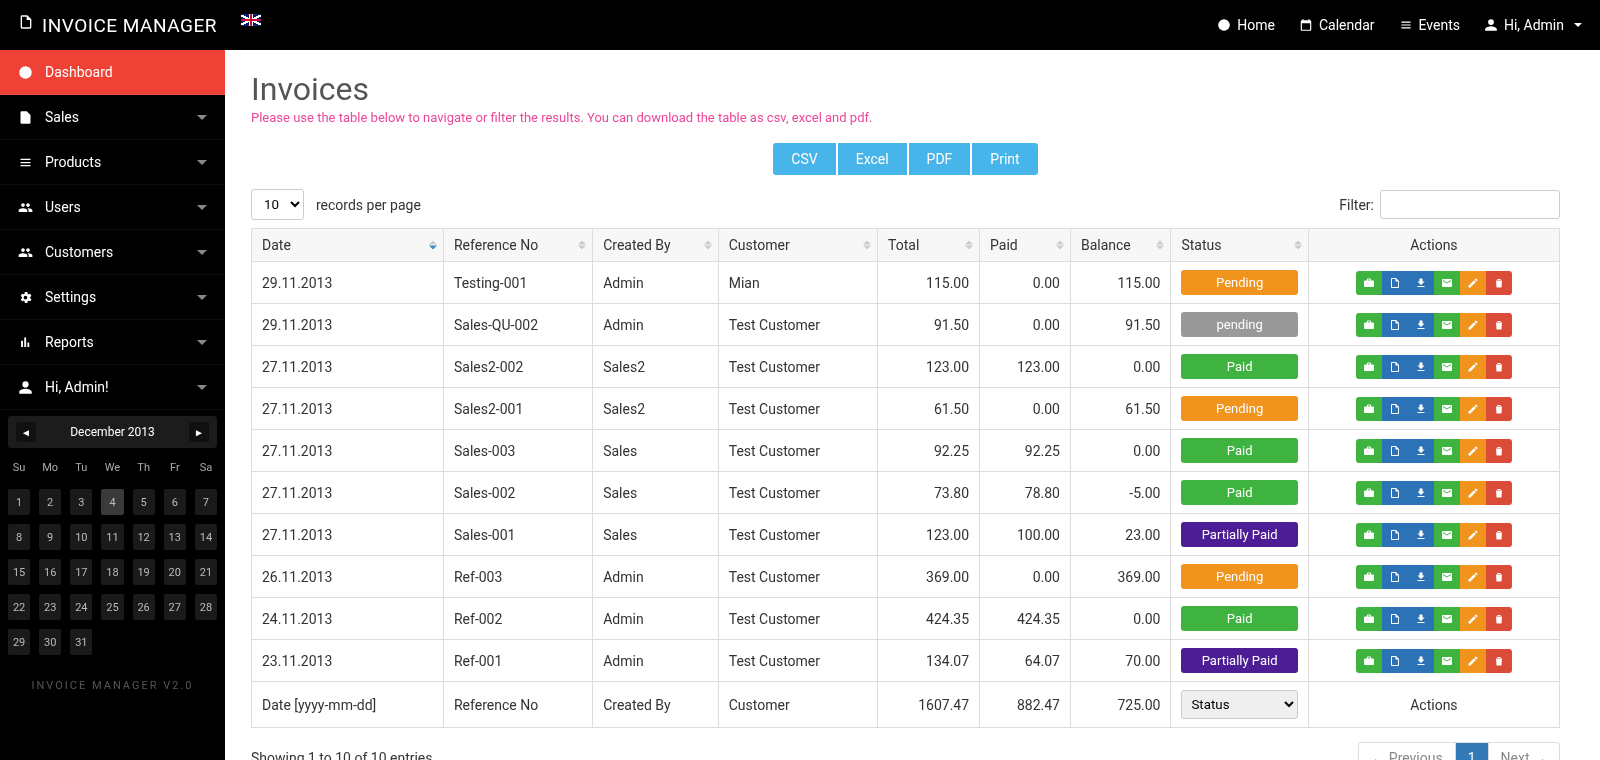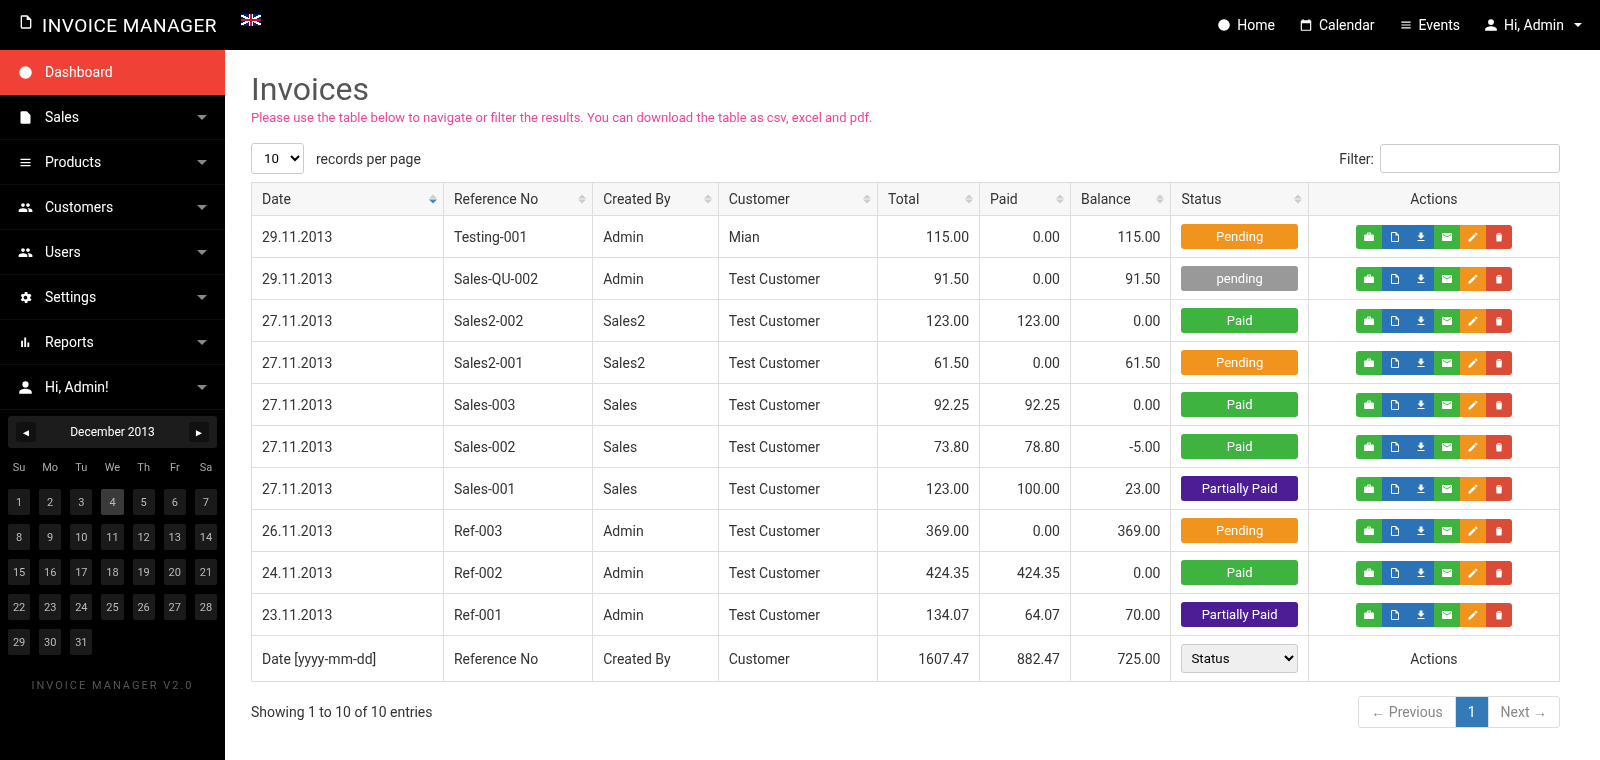--- a/index.html
+++ b/index.html
@@ -142,30 +142,30 @@
             </svg>
             <span>Products</span>
           </span>
           <span class="nav-caret"></span>
         </div>
         <div class="nav-item">
           <span class="left">
             <svg viewBox="0 0 24 24" fill="#fff">
               <path d="M16 11c1.7 0 3-1.3 3-3s-1.3-3-3-3-3 1.3-3 3 1.3 3 3 3zm-8 0c1.7 0 3-1.3 3-3S9.7 5 8 5 5 6.3 5 8s1.3 3 3 3zm0 2c-2.3 0-7 1.2-7 3.5V19h14v-2.5c0-2.3-4.7-3.5-7-3.5zm8 0c-.3 0-.6 0-1 .1 1.2.9 2 2 2 3.4V19h6v-2.5c0-2.3-4.7-3.5-7-3.5z"></path>
             </svg>
-            <span>Customers</span>
+            <span>Users</span>
           </span>
           <span class="nav-caret"></span>
         </div>
         <div class="nav-item">
           <span class="left">
             <svg viewBox="0 0 24 24" fill="#fff">
               <path d="M16 11c1.7 0 3-1.3 3-3s-1.3-3-3-3-3 1.3-3 3 1.3 3 3 3zm-8 0c1.7 0 3-1.3 3-3S9.7 5 8 5 5 6.3 5 8s1.3 3 3 3zm0 2c-2.3 0-7 1.2-7 3.5V19h14v-2.5c0-2.3-4.7-3.5-7-3.5zm8 0c-.3 0-.6 0-1 .1 1.2.9 2 2 2 3.4V19h6v-2.5c0-2.3-4.7-3.5-7-3.5z"></path>
             </svg>
-            <span>Users</span>
+            <span>Customers</span>
           </span>
           <span class="nav-caret"></span>
         </div>
         <div class="nav-item">
           <span class="left">
             <svg viewBox="0 0 24 24" fill="#fff">
               <path d="M19.4 13l.1-1-.1-1 2.1-1.6-2-3.5-2.5 1a7 7 0 0 0-1.7-1l-.4-2.6h-4l-.4 2.6a7 7 0 0 0-1.7 1l-2.5-1-2 3.5L6.5 11l-.1 1 .1 1-2.1 1.6 2 3.5 2.5-1a7 7 0 0 0 1.7 1l.4 2.6h4l.4-2.6a7 7 0 0 0 1.7-1l2.5 1 2-3.5zM12 15a3 3 0 1 1 3-3 3 3 0 0 1-3 3z"></path>
             </svg>
             <span>Settings</span>
           </span>
@@ -237,20 +237,26 @@
           <div class="cal-cell d">31</div>
         </div>
     </div>
     <div class="sidebar-foot">INVOICE MANAGER V2.0</div>
   </div>
 
   <div class="main">
     <h1>Invoices</h1>
     <p class="subtitle">Please use the table below to navigate or filter the results. You can download the table as csv, excel and pdf.</p>
 
+    <div class="export-bar" id="export-bar">
+        <button class="export-btn">CSV</button>
+        <button class="export-btn">Excel</button>
+        <button class="export-btn">PDF</button>
+        <button class="export-btn">Print</button>
+      </div>
 
     <div class="table-controls">
       <div class="records-sel">
         <select><option>10</option></select>
         <span>records per page</span>
       </div>
       <div class="filter-box">
         <span>Filter:</span>
         <input type="text" style="">
       </div>

